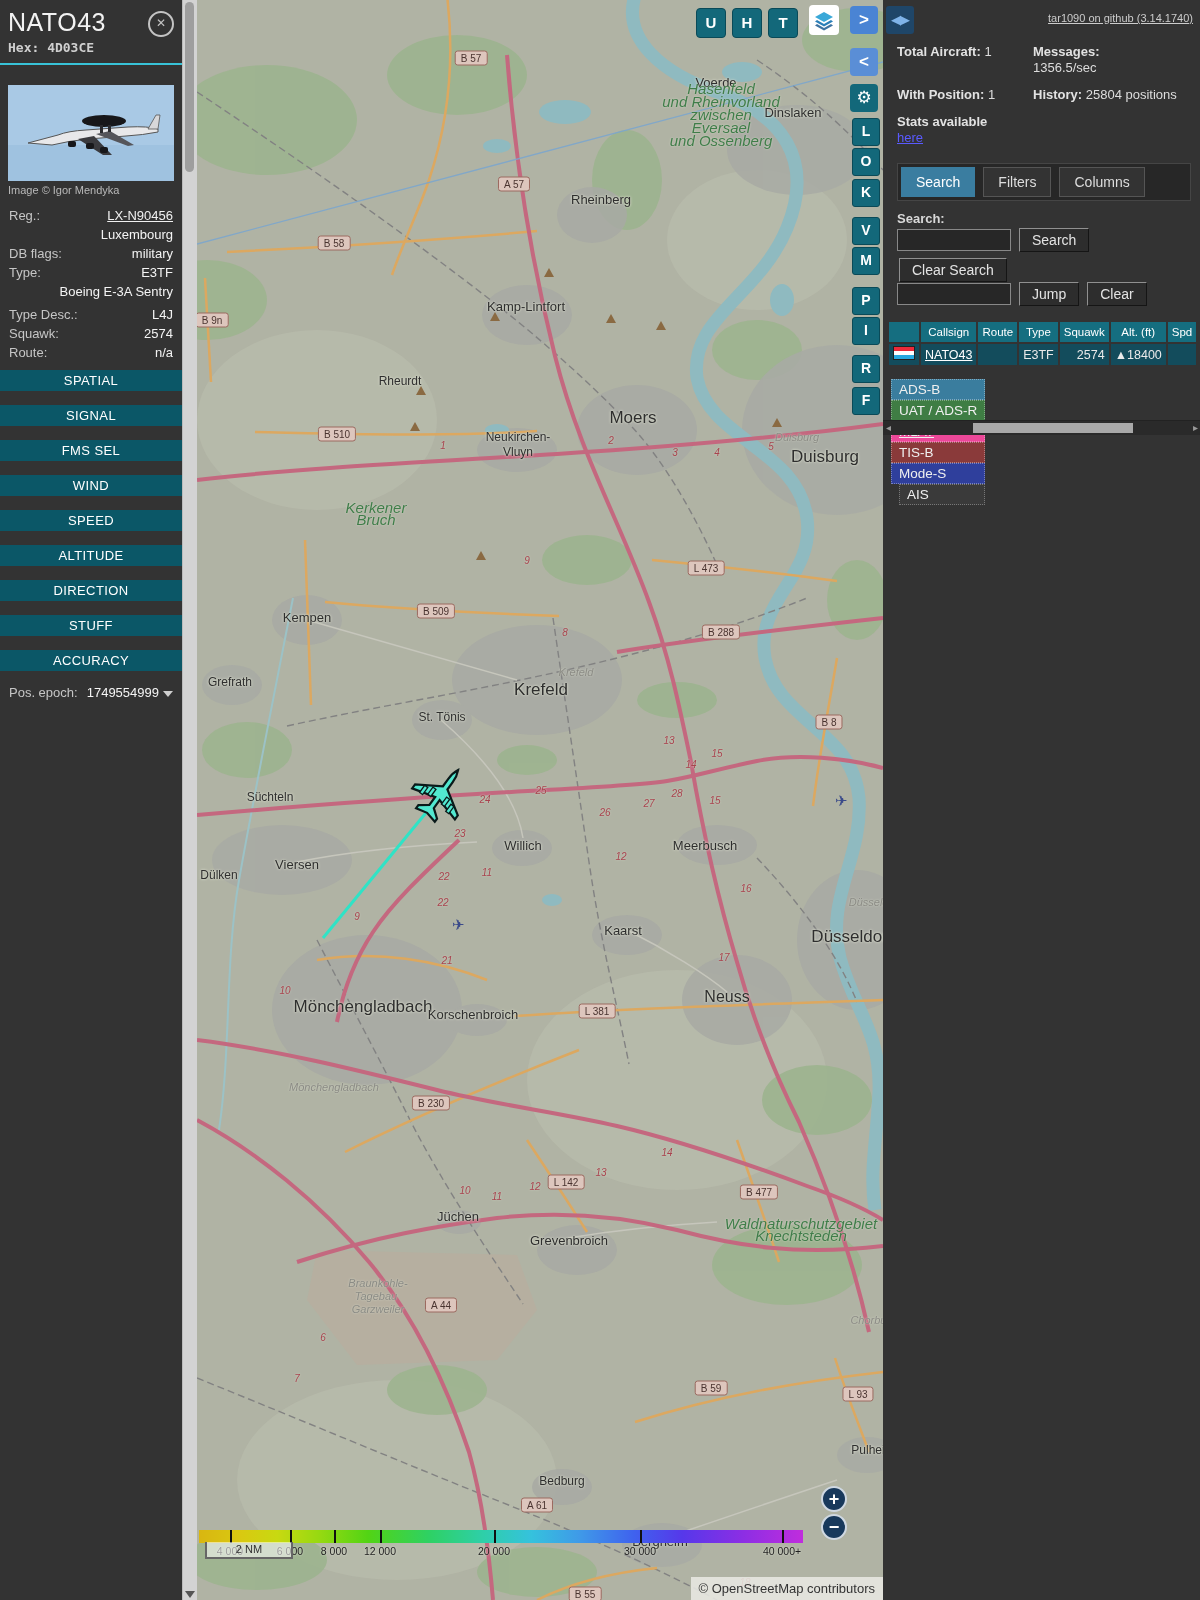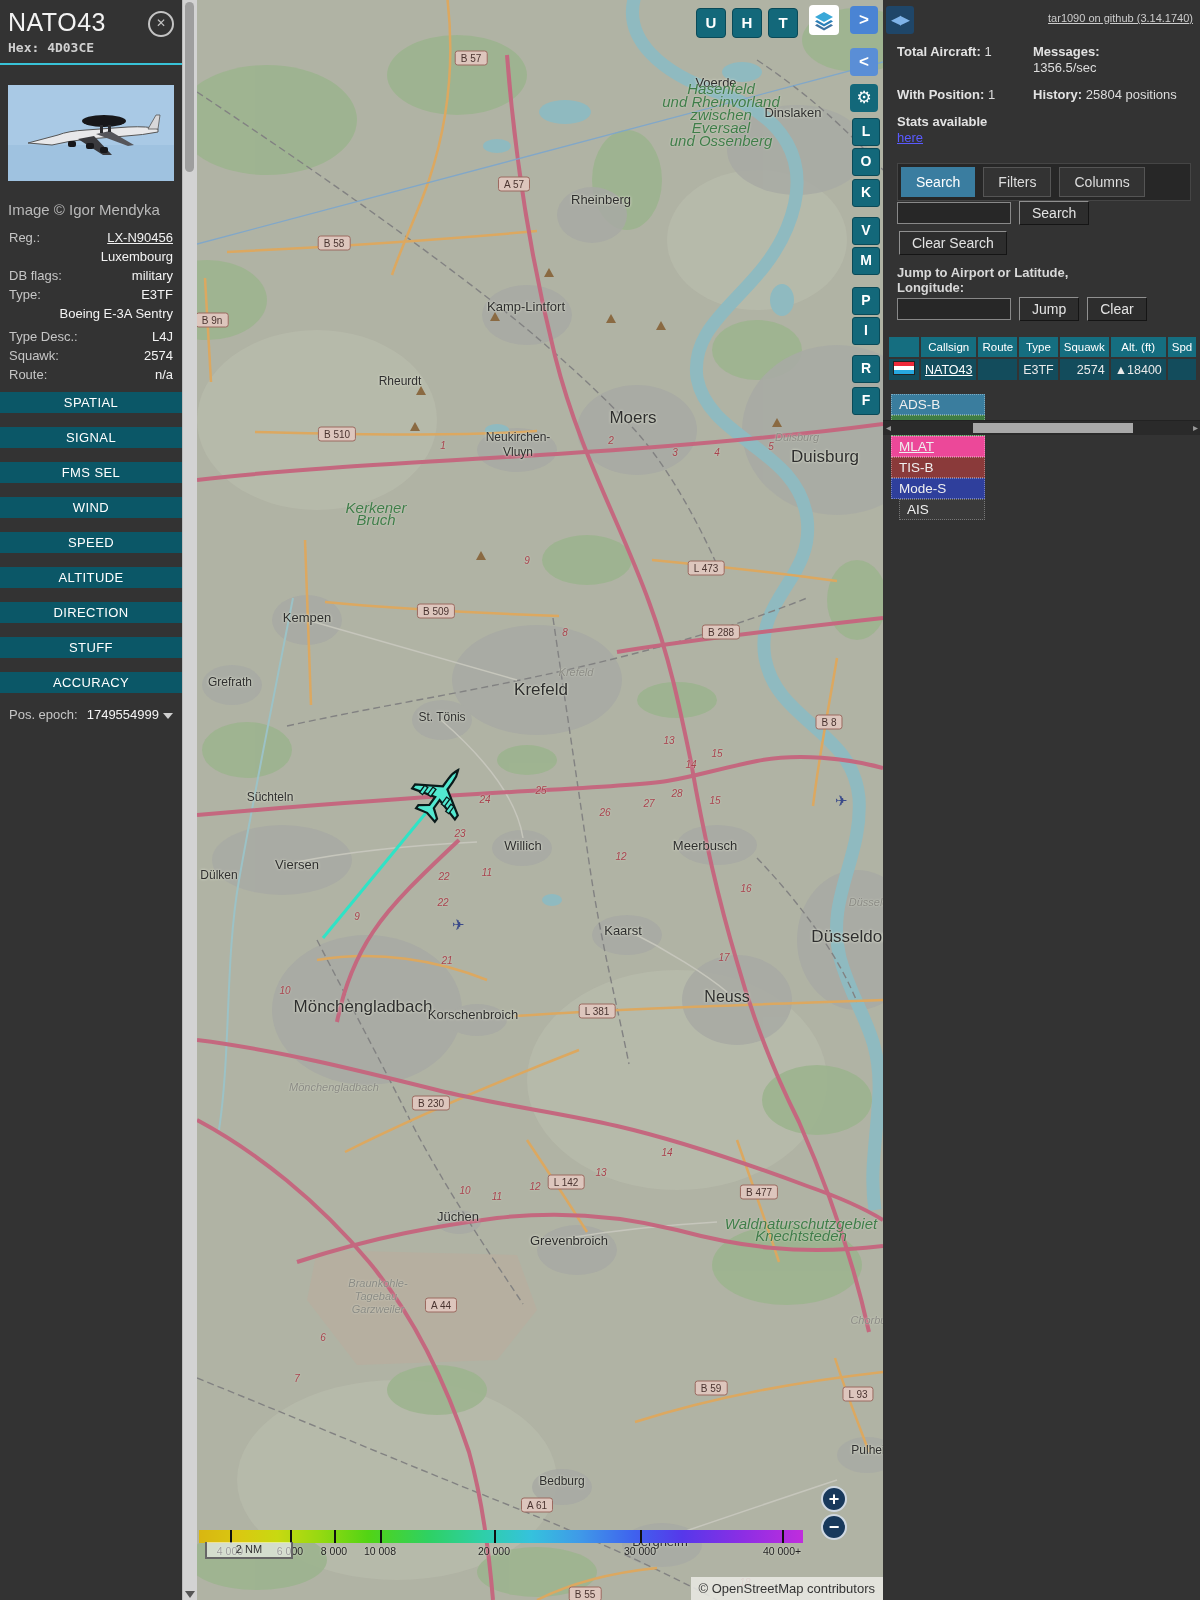--- a/index.html
+++ b/index.html
@@ -7,21 +7,21 @@
   .app{display:flex;width:1200px;height:1600px;}
 
   
   .sidebar{width:182px;height:1600px;background:#333;color:#e8e8e8;flex:none;overflow:hidden;position:relative;}
   .sb-titlerow{display:flex;justify-content:space-between;align-items:flex-start;padding:8px 8px 0 8px;}
   .sb-title{font-size:25px;color:#f2f2f2;letter-spacing:.5px;}
   .closebtn{width:22px;height:22px;border:2px solid #c4c4c4;border-radius:50%;color:#c4c4c4;font-size:12px;line-height:21px;text-align:center;margin-top:3px;cursor:pointer;}
   .sb-hex{font-family:"DejaVu Sans Mono",monospace;font-weight:bold;font-size:13px;color:#cfcfcf;padding:3px 8px 8px;}
   .sb-divider{height:2px;background:#38c3d8;}
   .photo{margin:20px 8px 0;height:96px;background:#a9c9e5;}
-  .credit{font-size:15px;color:#b9b9b9;padding:20px 8px 10px;}
+  .credit{font-size:11px;color:#b9b9b9;padding:3px 8px 10px;}
   .row{display:flex;justify-content:space-between;align-items:baseline;padding:0 9px;line-height:19px;font-size:13px;white-space:nowrap;}
   .row .lbl{color:#c6c6c6;}
   .row .val{color:#f4f4f4;text-align:right;flex:1;}
   .row a{color:#f0f0f0;}
   .sec-title{background:#0b5767;color:#fff;text-align:center;font-size:13px;line-height:21px;margin:8px 0 6px;letter-spacing:.4px;}
   .note{color:#c0c0c0;font-size:13px;text-align:center;padding:14px 6px 6px;line-height:20px;}
   .epoch{margin-top:6px;}
   .caret{display:inline-block;width:0;height:0;border-left:5px solid transparent;border-right:5px solid transparent;border-top:6px solid #cfcfcf;margin-left:4px;vertical-align:middle;}
   sub.sb{font-size:9px;}
 
@@ -689,21 +689,21 @@
           <div class="legtick" style="left:181px"></div>
           <div class="legtick" style="left:295px"></div>
           <div class="legtick" style="left:441px"></div>
           <div class="legtick" style="left:583px"></div>
         </div>
       <div>
 
       <div class="legl" style="left:31px">4 000</div>
           <div class="legl" style="left:91px">6 000</div>
           <div class="legl" style="left:135px">8 000</div>
-          <div class="legl" style="left:181px">10 008</div>
+          <div class="legl" style="left:181px">12 000</div>
           <div class="legl" style="left:295px">20 000</div>
           <div class="legl" style="left:441px">30 000</div>
           <div class="legl" style="left:583px">40 000+</div>
         </div>
     </div>
 
     <div class="scalebox">2 NM</div>
     <div class="zoomcirc" style="top:1486px">+</div>
     <div class="zoomcirc" style="top:1514px">−</div>
     <div class="attrib">© OpenStreetMap contributors</div>
@@ -723,27 +723,27 @@
       <div class="statcell"><b>Stats available</b><br><a class="herelink" href="#">here</a></div>
       <div class="statcell"></div>
     </div>
 
     <div class="tabs">
       <div class="tab active">Search</div>
       <div class="tab">Filters</div>
       <div class="tab">Columns</div>
     </div>
 
+    <div class="formlbl">Search:</div>
     <div class="inprow">
       <input class="tinput" style="">
       <button class="btn3d">Search</button>
     </div>
     <div><button class="btn3d clearsearch">Clear Search</button></div>
 
-    <div class="formlbl jumplbl"><span>Jump to Airport or Latitude,</span><br><span>Longitude:</span></div>
     <div class="inprow">
       <input class="tinput" style="">
       <button class="btn3d">Jump</button>
       <button class="btn3d">Clear</button>
     </div>
 
     <table class="ptable">
       <tbody>
           <tr>
         <th style="width:22px"></th>

